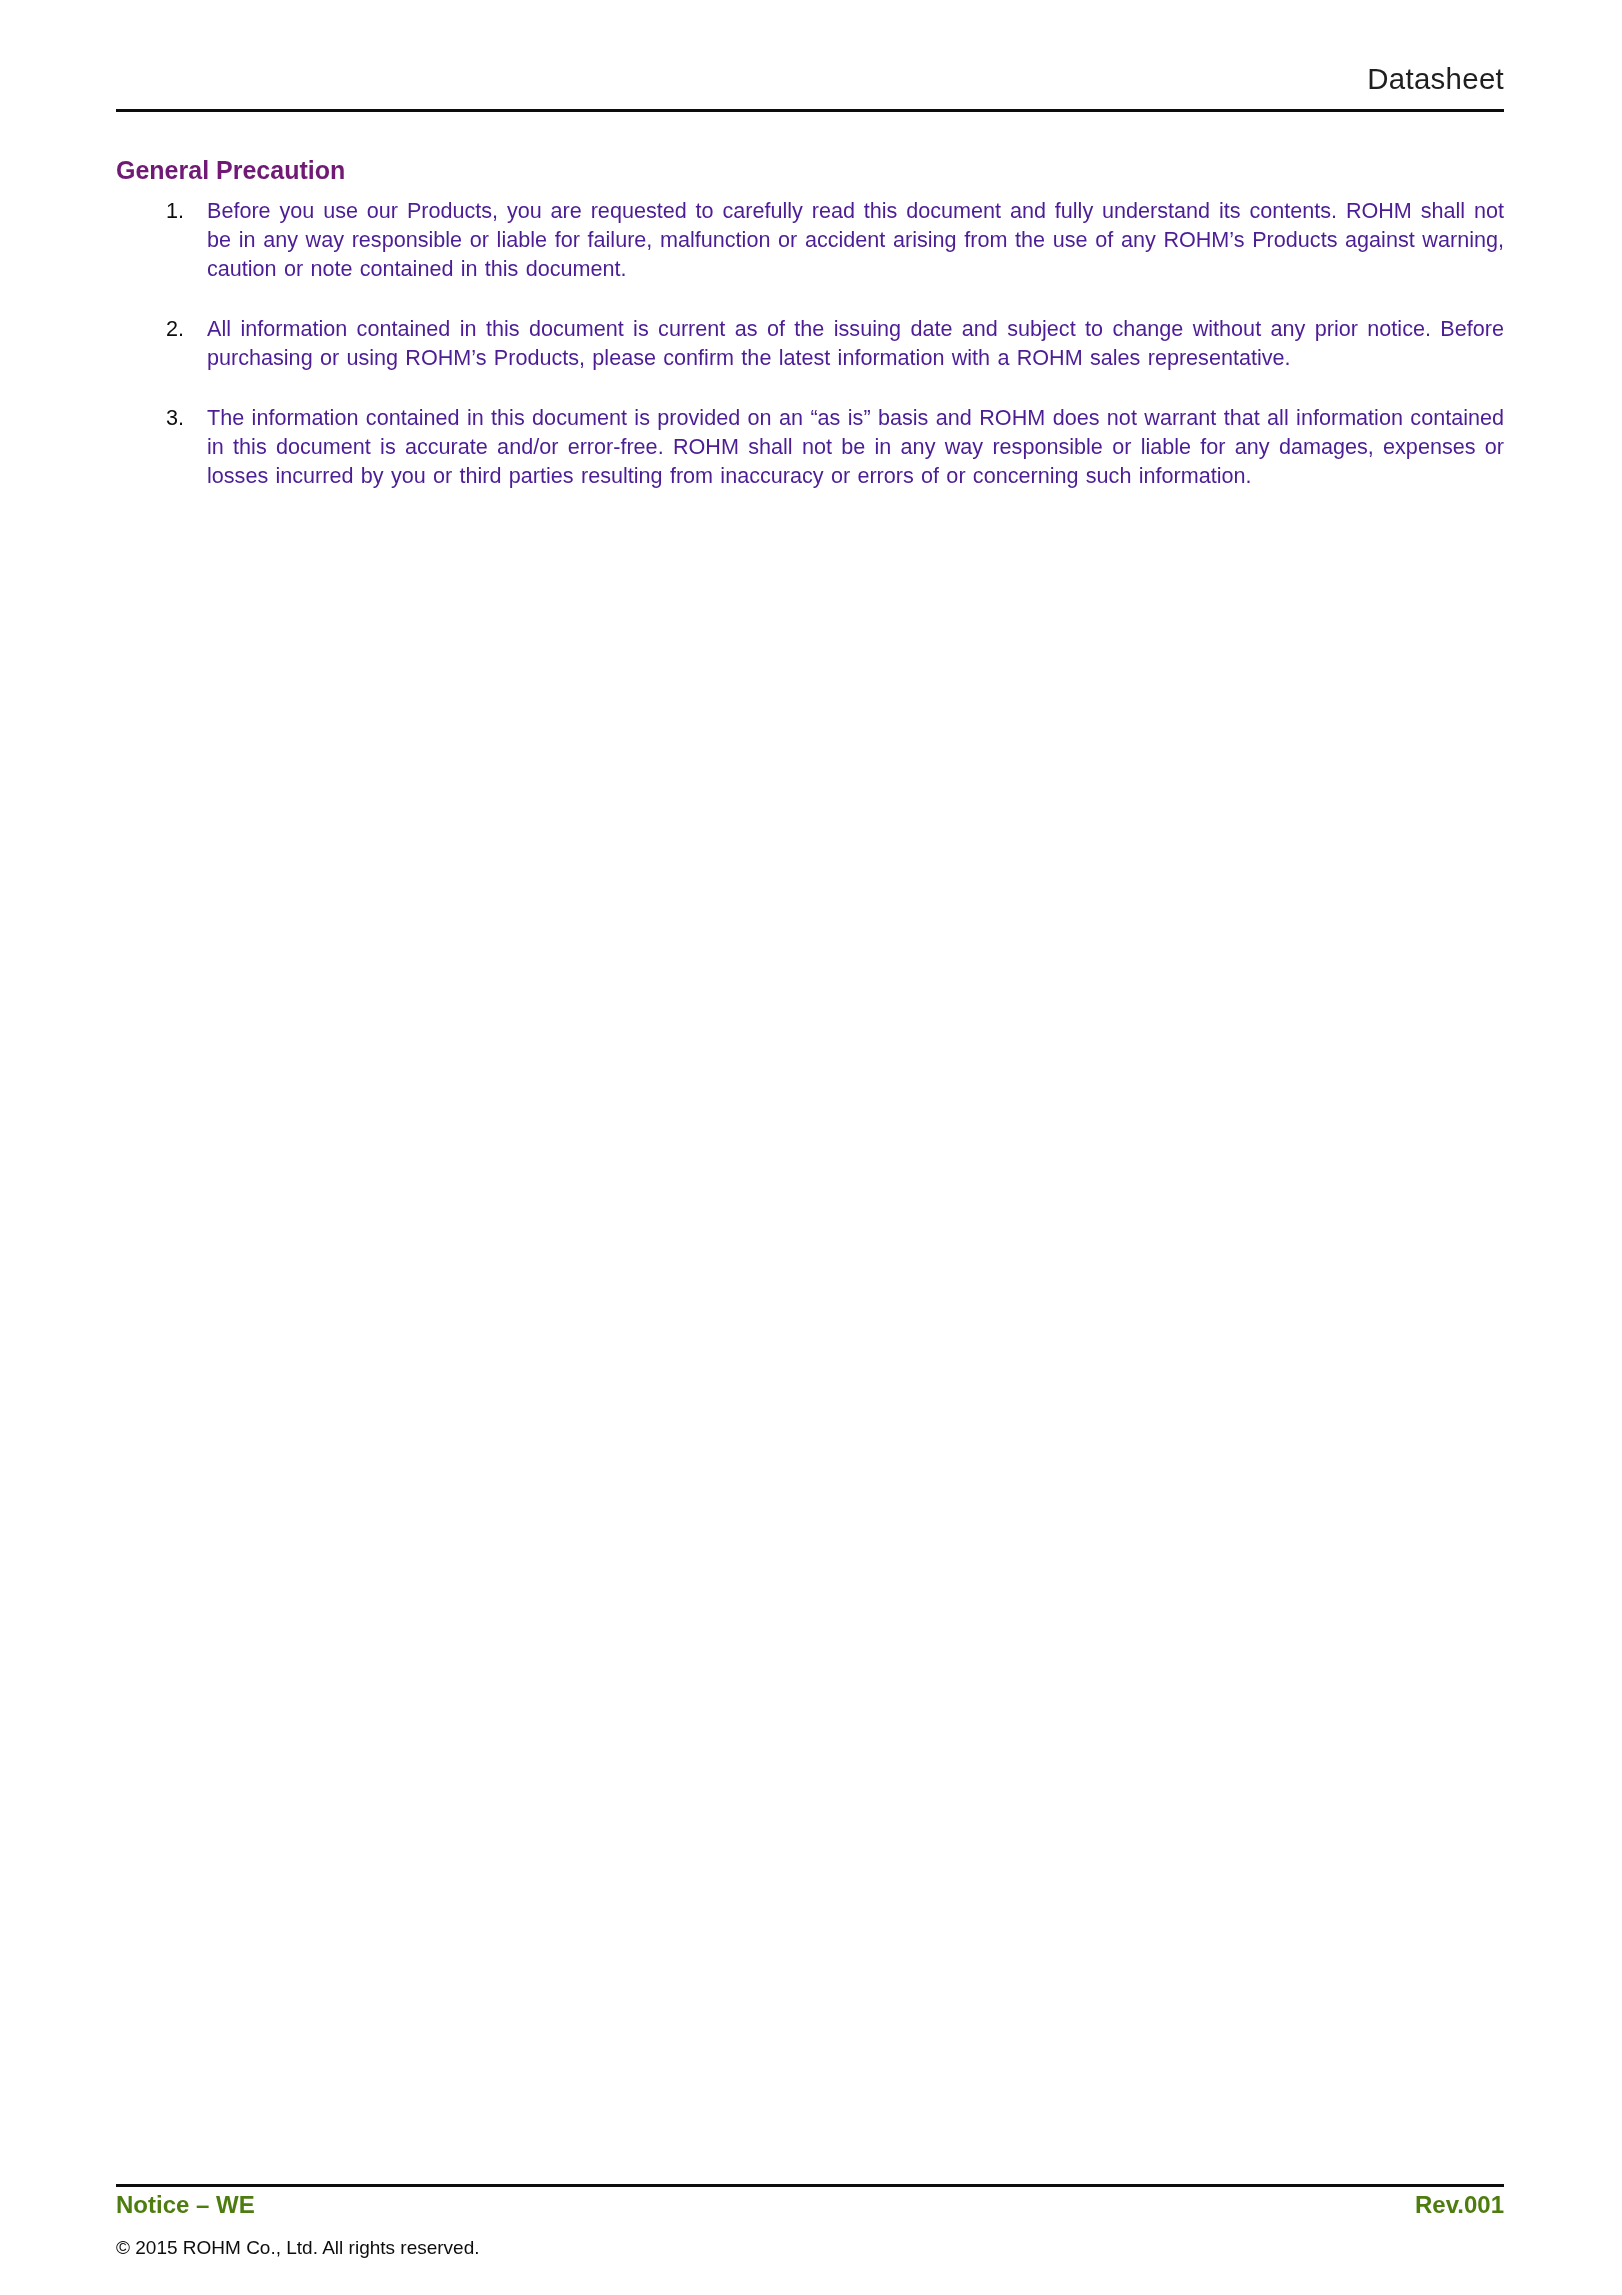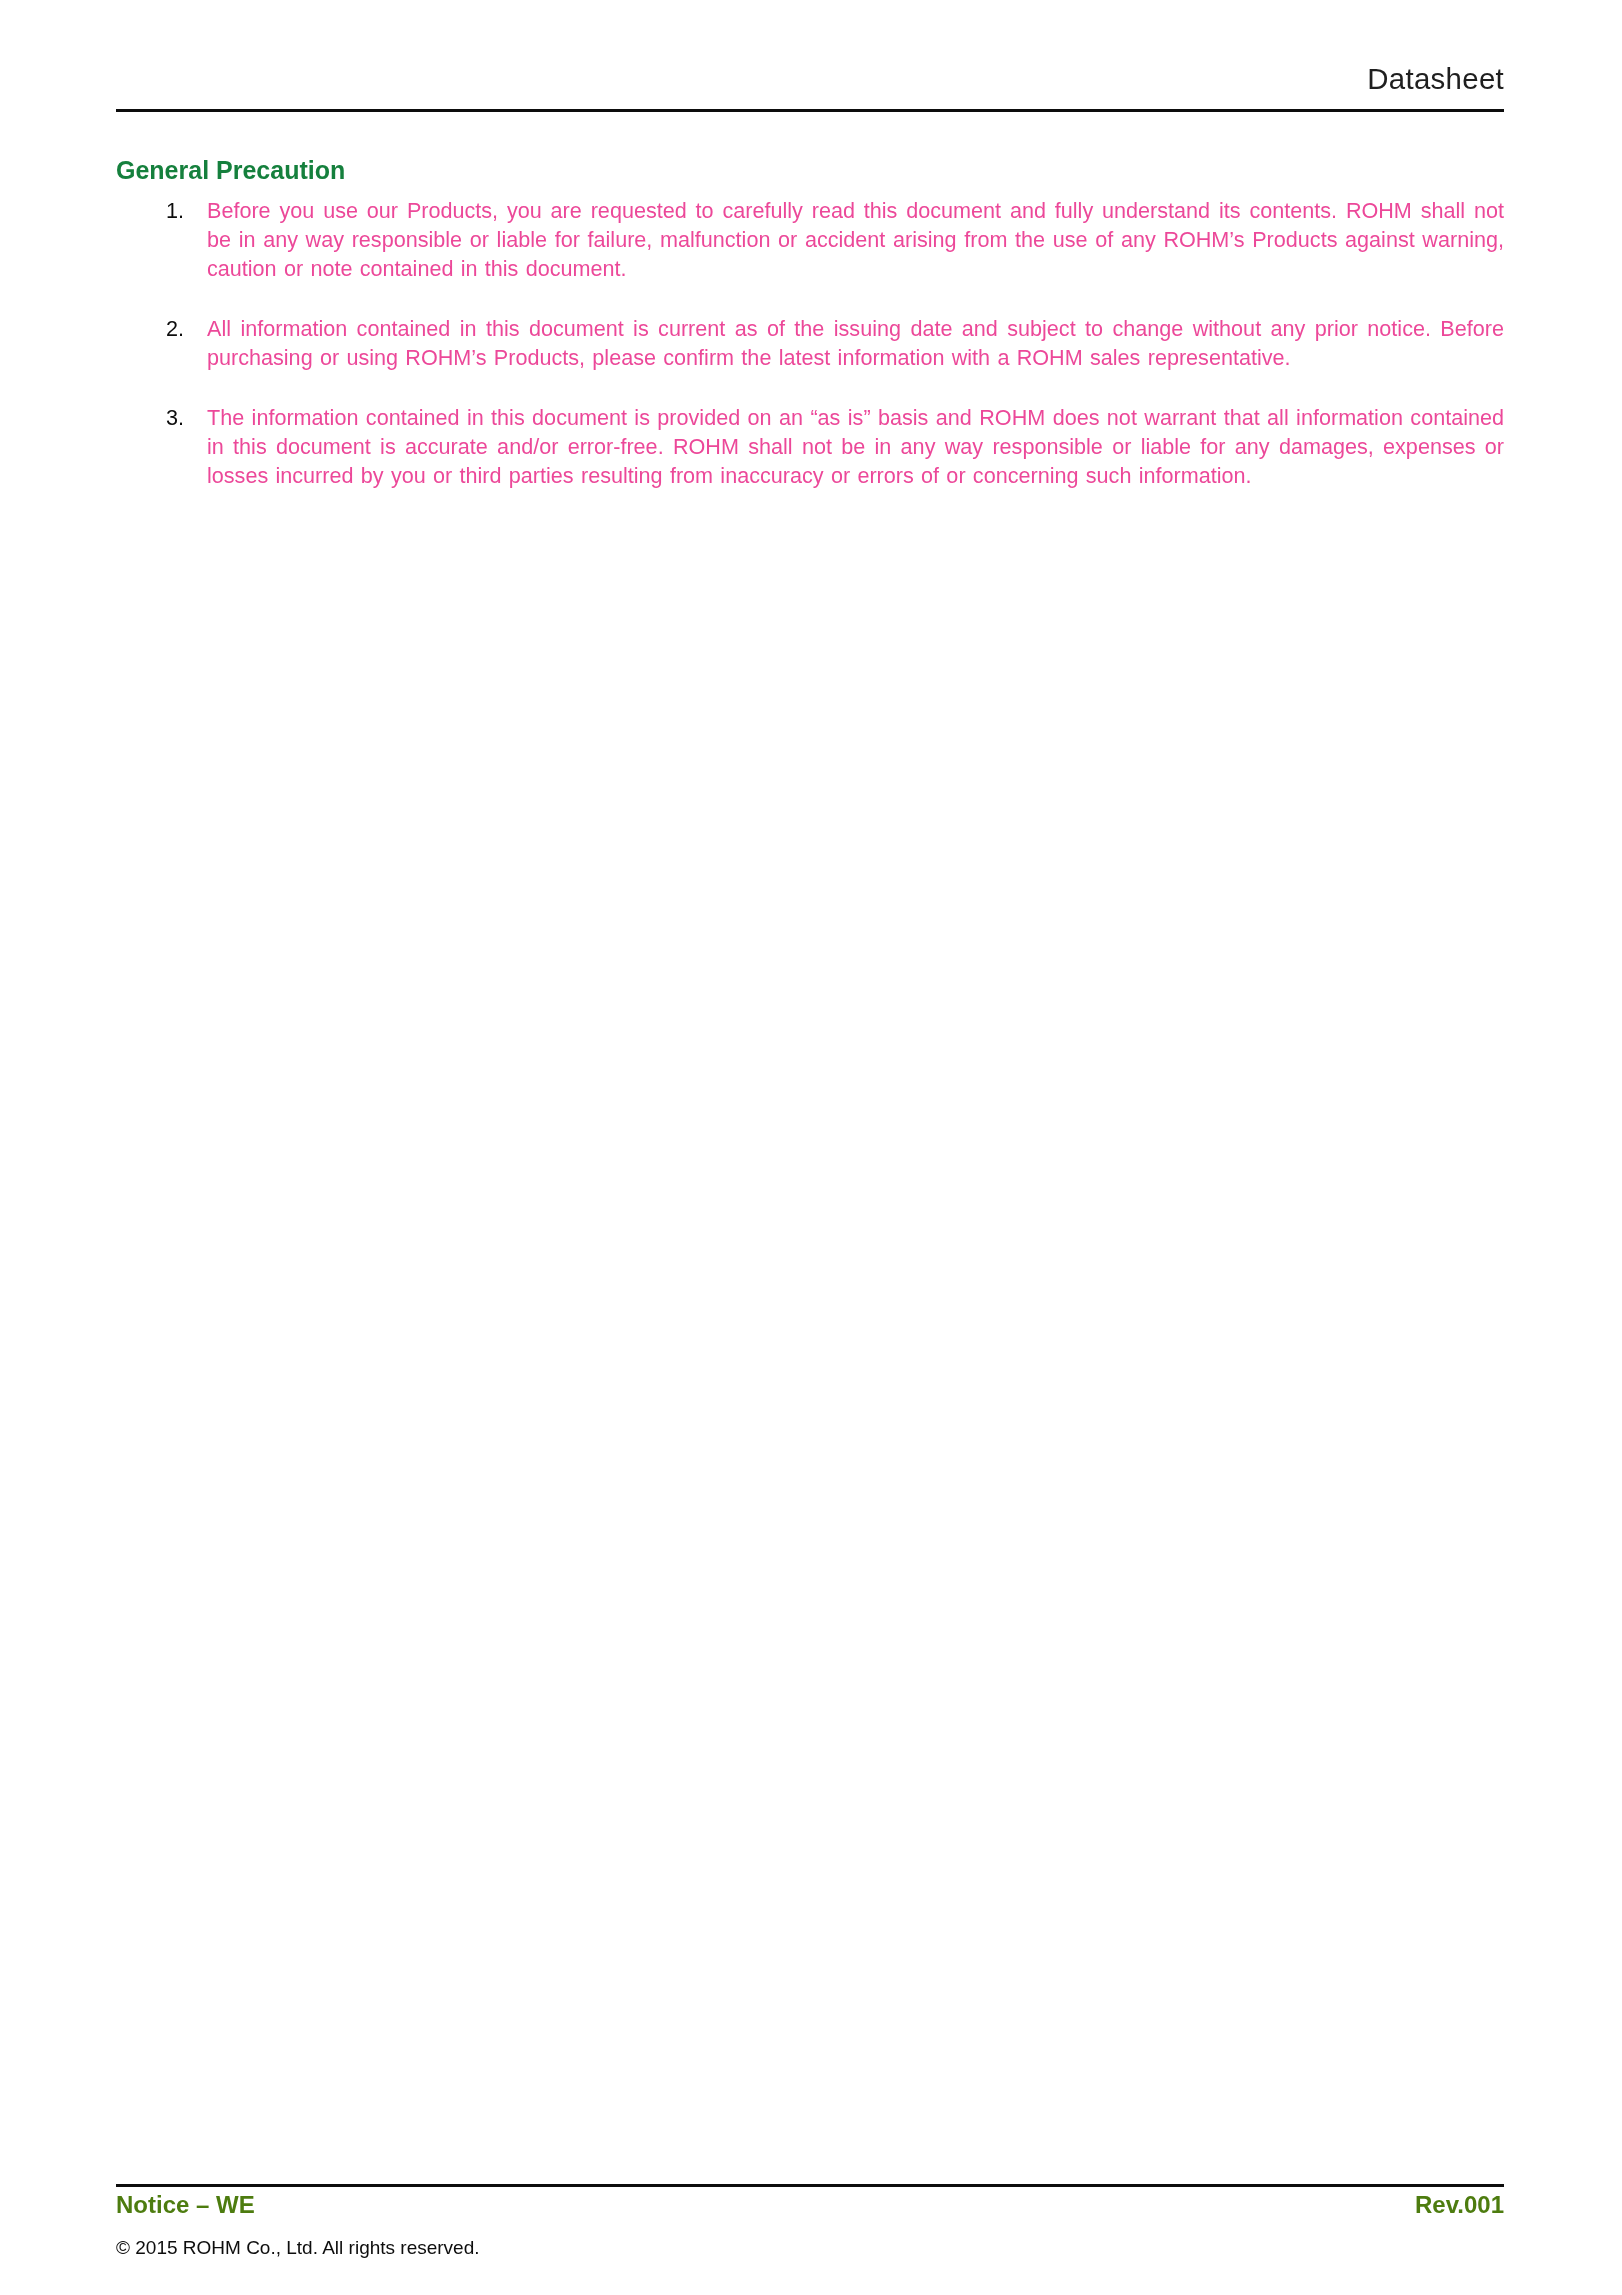--- a/index.html
+++ b/index.html
@@ -49,39 +49,39 @@
   .content {
     position: absolute;
     left: 116px;
     top: 156px;
     width: 1388px;
   }
   .section-heading {
     font-size: 25px;
     font-weight: bold;
     margin: 0 0 10.5px 0;
-    color: #15803d;
+    color: #701a75;
   }
   .list-item {
     display: flex;
     margin-bottom: 30px;
   }
   .item-number {
     flex: 0 0 41px;
     margin-left: 50px;
     font-size: 21.6px;
     line-height: 29.4px;
     color: #0d0d0d;
   }
   .item-text {
     flex: 1;
     font-size: 21.6px;
     line-height: 29.4px;
     text-align: justify;
-    color: #ec4899;
+    color: #4c1d95;
     word-spacing: 1.3px;
   }
 
   
   .footer-rule {
     position: absolute;
     left: 116px;
     top: 2184px;
     width: 1388px;
     height: 2.6px;

